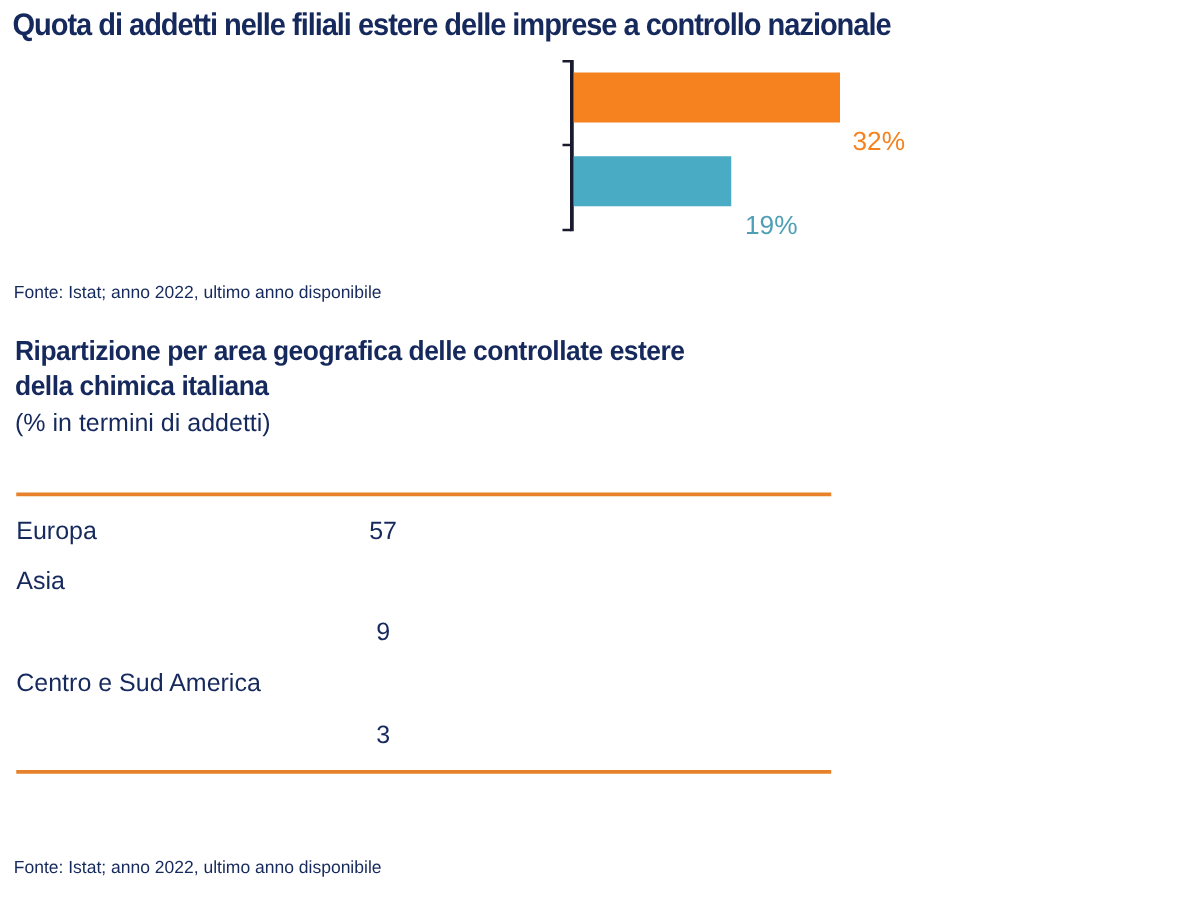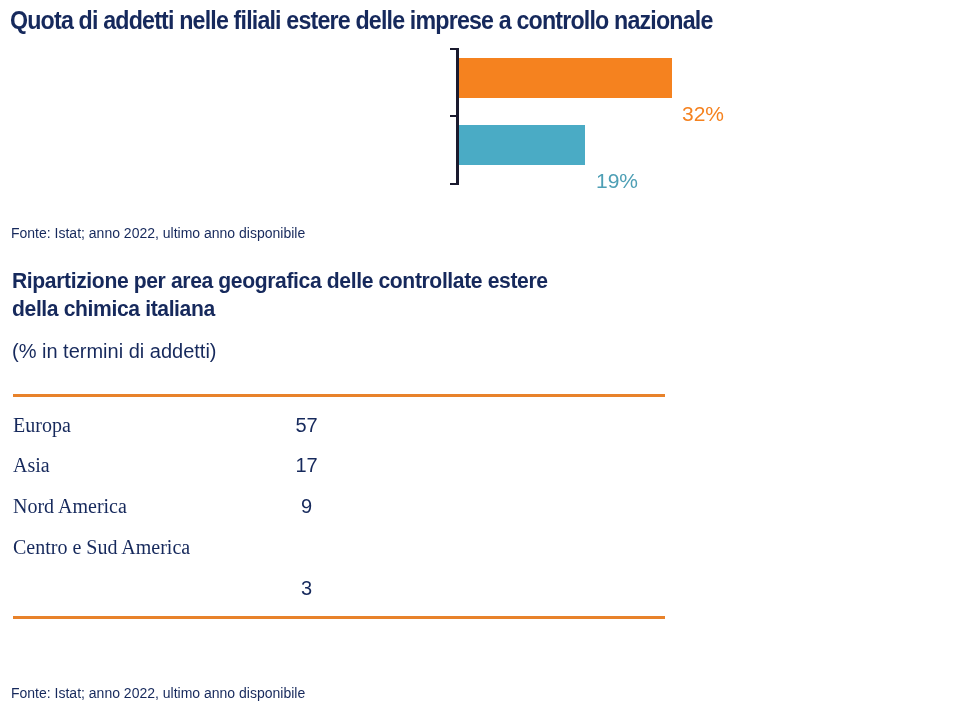--- a/index.html
+++ b/index.html
@@ -104,21 +104,21 @@
     font-weight: bold;
     color: #16295c;
     line-height: 28px;
     letter-spacing: -0.4px;
     transform: scaleX(0.96);
     transform-origin: left top;
   }
   #table-subtitle {
     position: absolute;
     left: 12px;
-    top: 340px;
+    top: 328px;
     font-size: 20px;
     font-weight: normal;
     color: #16295c;
     white-space: nowrap;
   }
   .table-rule {
     position: absolute;
     left: 13px;
     width: 652px;
     height: 3px;
@@ -133,21 +133,20 @@
     width: 652px;
     height: 40px;
     font-size: 20px;
     color: #16295c;
   }
   .table-row .cell-label {
     position: absolute;
     left: 0;
     top: 0;
     white-space: nowrap;
-    font-family: Liberation Serif, serif;
   }
   .table-row .cell-value {
     position: absolute;
     left: 0;
     top: 0;
     width: 587px;
     text-align: center;
     white-space: nowrap;
   }
   #table-row-0 { top: 414px; }
@@ -193,24 +192,22 @@
 
 <div class="table-rule" id="table-rule-top"></div>
 <div class="table-rule" id="table-rule-bottom"></div>
 
 <div class="table-row" id="table-row-0">
   <span class="cell-label">Europa</span>
   <span class="cell-value">57</span>
 </div>
 <div class="table-row" id="table-row-1">
   <span class="cell-label">Asia</span>
-  <span class="cell-value">17</span>
 </div>
 <div class="table-row" id="table-row-2">
-  <span class="cell-label">Nord America</span>
   <span class="cell-value">9</span>
 </div>
 <div class="table-row" id="table-row-3">
   <span class="cell-label">Centro e Sud America</span>
 </div>
 <div class="table-row" id="table-row-4">
   <span class="cell-value">3</span>
 </div>
 
 <div class="source-note" id="source-note-2">Fonte: Istat; anno 2022, ultimo anno disponibile</div>

